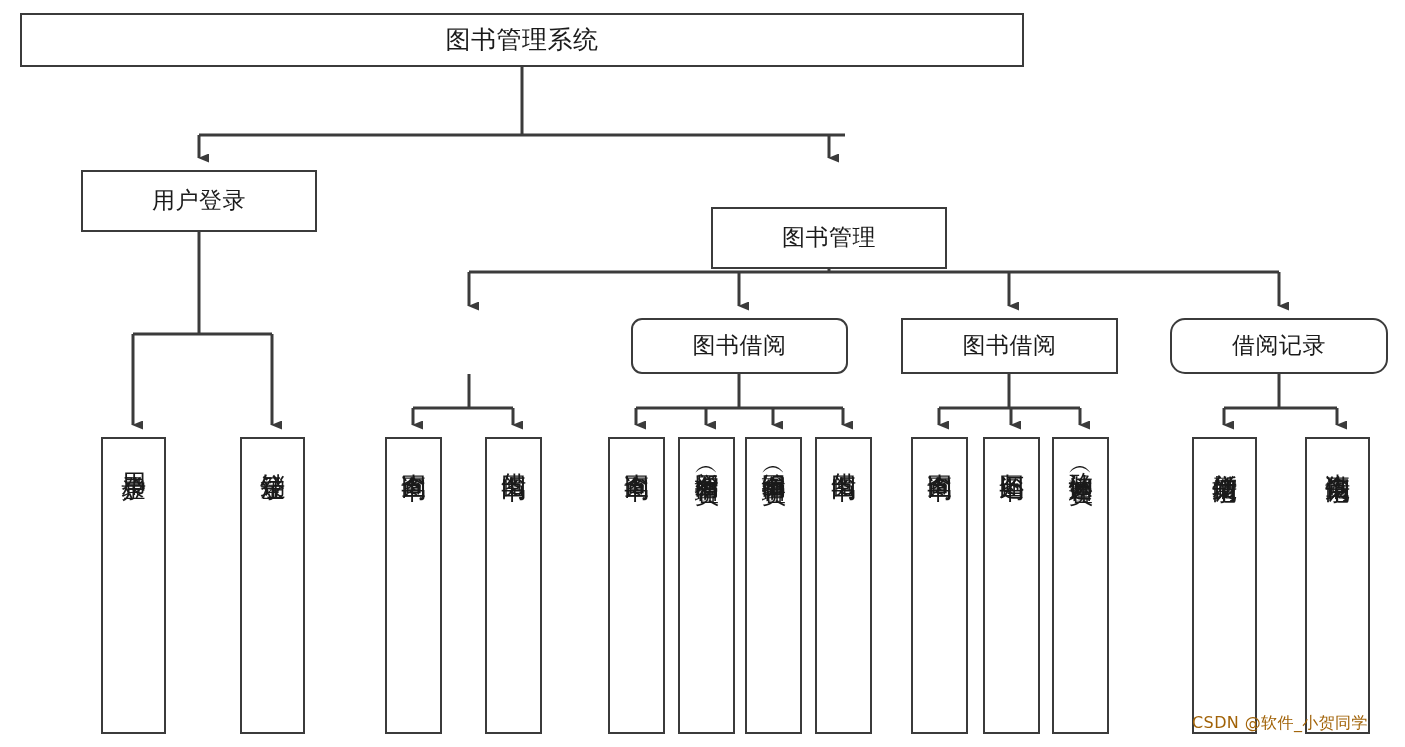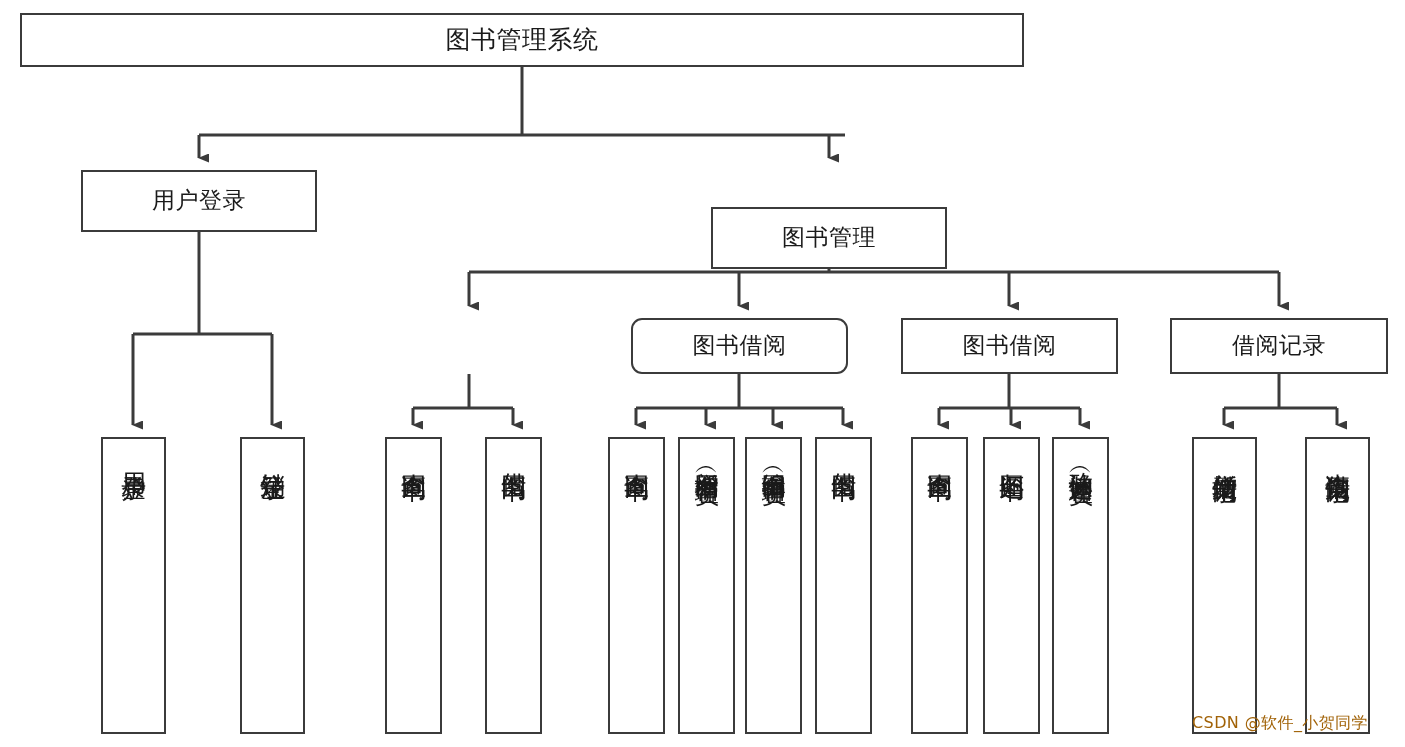--- a/index.html
+++ b/index.html
@@ -138,21 +138,21 @@
   <div class="node horiz" style="left: 711px; top: 170px; width: 236px; height: 62px; margin-top: 37px;">
     <span class="node-label">图书管理</span>
   </div>
 
   <div class="node horiz" style="left: 631px; top: 318px; width: 217px; height: 56px; border-radius: 11px;">
     <span class="node-label">图书借阅</span>
   </div>
   <div class="node horiz" style="left: 901px; top: 318px; width: 217px; height: 56px;">
     <span class="node-label">图书借阅</span>
   </div>
-  <div class="node horiz" style="left: 1170px; top: 318px; width: 218px; height: 56px;">
+  <div class="node horiz" style="left: 1170px; top: 318px; width: 218px; height: 56px; border-radius: 15px;">
     <span class="node-label">借阅记录</span>
   </div>
 
   <div class="node vert" style="left: 101px; top: 437px; width: 65px; height: 297px;">
     <span class="node-label">用户登录</span>
   </div>
   <div class="node vert" style="left: 240px; top: 437px; width: 65px; height: 297px;">
     <span class="node-label">注销登录</span>
   </div>
   <div class="node vert" style="left: 385px; top: 437px; width: 57px; height: 297px;">

